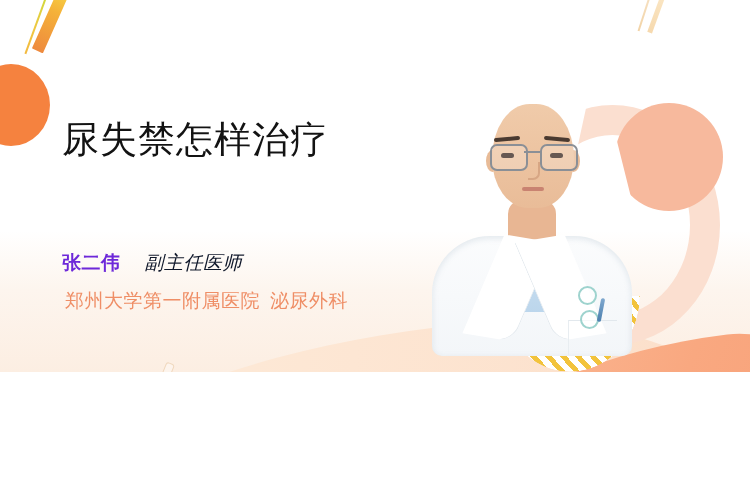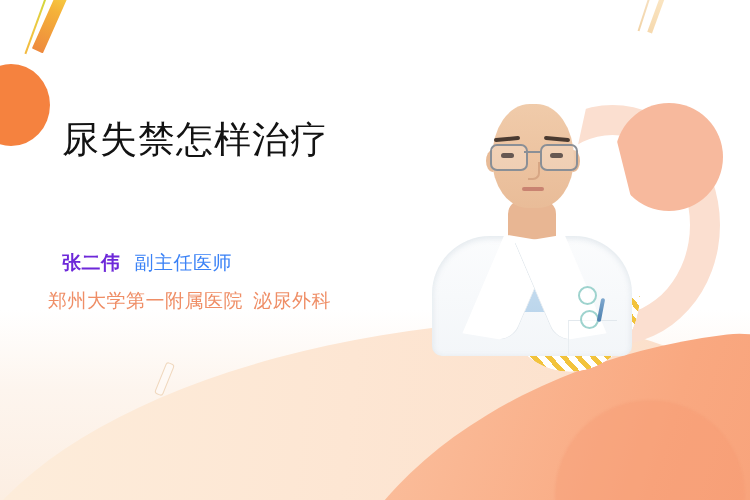--- a/index.html
+++ b/index.html
@@ -3,21 +3,21 @@
 <meta charset="utf-8">
 <style>
   html, body {
     margin: 0;
     padding: 0;
     background: #ffffff;
   }
   #card {
     position: relative;
     width: 750px;
-    height: 500px;
+    height: 372px;
     overflow: hidden;
     background: #ffffff;
     font-family: "Liberation Sans", "DejaVu Sans", sans-serif;
   }
 
   
   .layer {
     position: absolute;
     pointer-events: none;
   }
@@ -277,27 +277,28 @@
     line-height: 1.4;
     white-space: nowrap;
     color: #EE8F67;
   }
   #doctor-name {
     font-weight: bold;
     color: #6d28d9;
     letter-spacing: 0.5px;
   }
   #doctor-rank {
-    margin-left: 14px;
-    color: #3b82f6;
+    margin-left: 24px;
+    color: #0f172a;
     letter-spacing: 0.5px;
+    font-style: italic;
   }
   #credential-line-2 {
     position: absolute;
-    left: 48px; top: 288px;
+    left: 65px; top: 288px;
     font-size: 19px;
     line-height: 1.4;
     white-space: nowrap;
     color: #EF8E66;
     letter-spacing: 0.5px;
   }
   #hospital-dept { margin-left: 10px; }
 </style>
 </head>
 <body>

